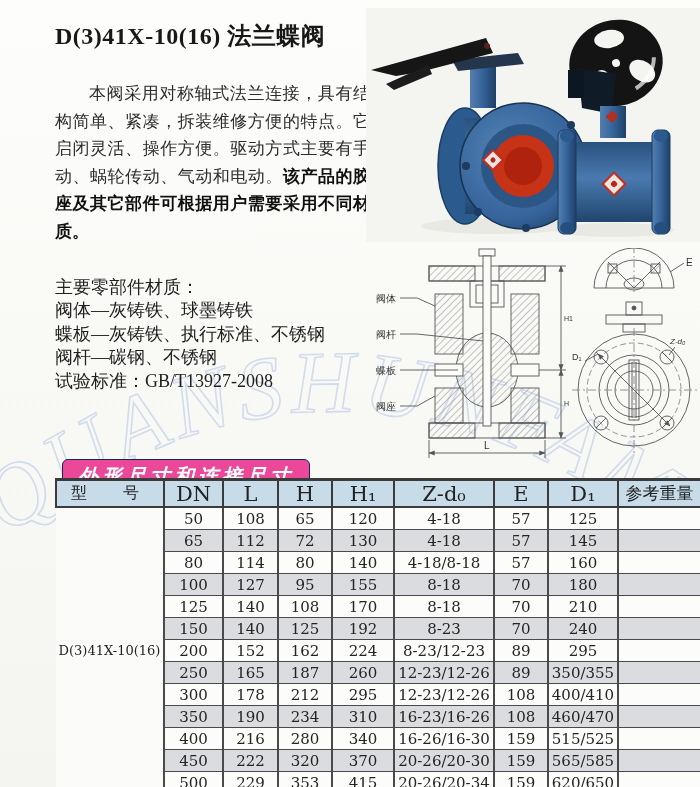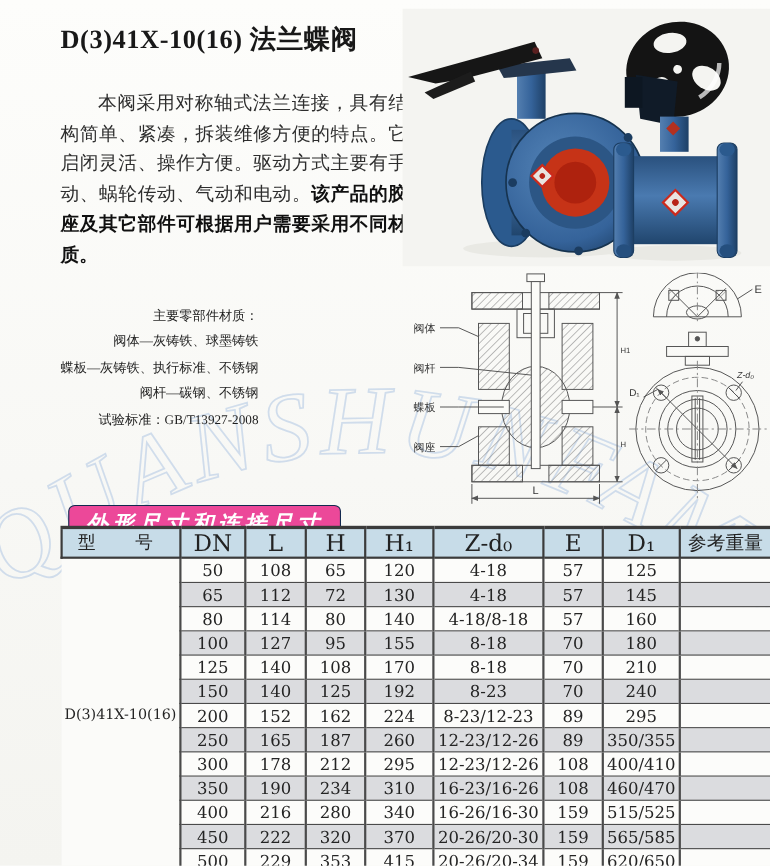--- a/index.html
+++ b/index.html
@@ -13,21 +13,21 @@
   .wm{left:0;top:222px;width:700px;height:350px;z-index:1;pointer-events:none;}
 
   .doc-title{left:55px;top:20px;font-size:24px;font-weight:600;letter-spacing:.5px;color:#181818;}
 
   .intro{left:55px;top:63px;width:315px;font-size:17px;line-height:27.6px;
          text-align:justify;text-indent:2em;color:#2d2d2d;}
   .intro .bold-seg{font-weight:700;color:#101010;}
 
   .photos{left:366px;top:8px;width:334px;height:234px;background:#f4f4f1;}
 
-  .materials{left:55px;top:276px;font-size:12px;line-height:23.4px;color:#1f1f1f;text-align:right;}
+  .materials{left:55px;top:276px;font-size:18px;line-height:23.4px;color:#1f1f1f;}
 
   .dwg{left:372px;top:248px;width:328px;height:222px;}
 
   .banner{left:62px;top:443px;display:inline-block;background:#ec4899;color:#fff;
           font-size:20px;font-weight:700;font-style:italic;letter-spacing:4px;
           padding:3px 15px 5px 15px;border-radius:6px;border:1px solid #13294f;margin-top:16px;}
 
   table.dim{left:55px;top:478px;border-collapse:collapse;table-layout:fixed;width:645px;
             font-family:"DejaVu Serif","Liberation Serif",serif;}
   table.dim th{

